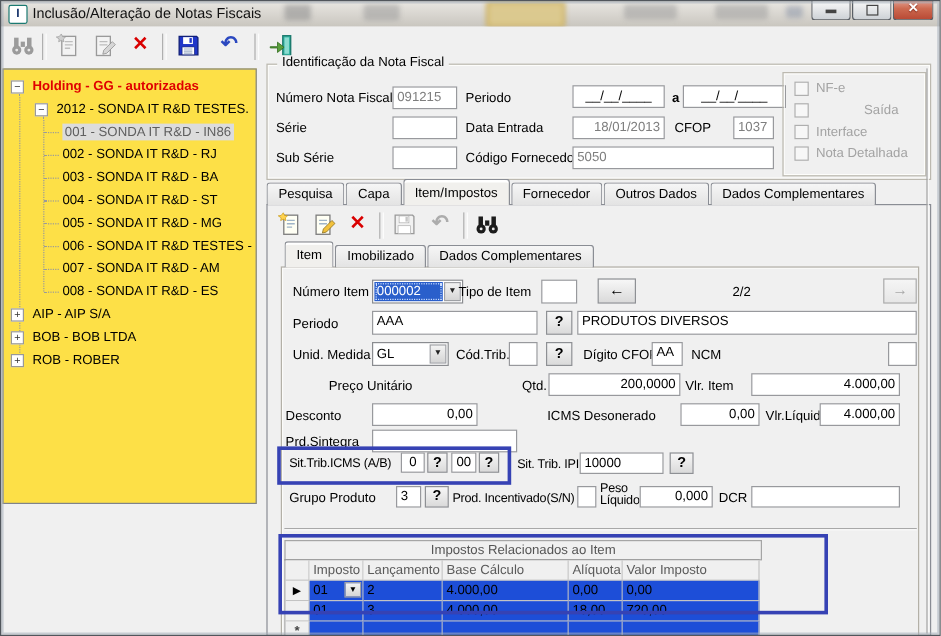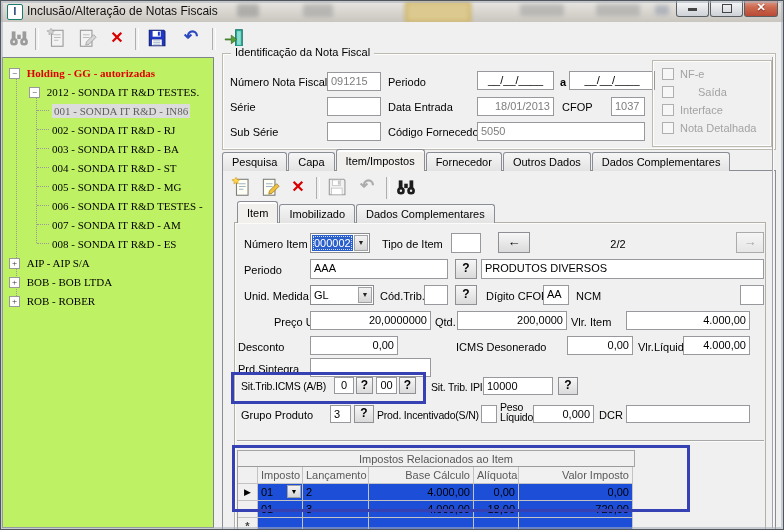--- a/index.html
+++ b/index.html
@@ -23,22 +23,22 @@
   .glyph-max{display:inline-block;width:8px;height:7px;border:1px solid #444;margin-top:4px;background:transparent;}
   .glyph-close{color:#fff;font-weight:bold;font-size:11px;line-height:15px;text-shadow:0 1px 1px #7c2214;}
   
   .tbico{position:absolute;width:26px;height:26px;text-align:center;}
   .tbico svg{display:block;margin:1px auto;}
   .tsep{position:absolute;width:2px;height:22px;border-left:1px solid #AFAFAF;border-right:1px solid #FCFCFC;}
   .xglyph{font-size:16px;font-weight:bold;color:#D90000;line-height:24px;}
   .undoglyph{font-size:17px;font-weight:bold;color:#2B48C0;line-height:23px;}
   .undoglyph.dis{color:#ACACAC;}
   
-  .tree{position:absolute;left:2px;top:57px;width:212px;height:471px;background:#bef264;
-    border:1px solid #7F838A;box-sizing:border-box;padding-top:5px;overflow:hidden;font-family:Liberation Serif, serif;}
+  .tree{position:absolute;left:2px;top:57px;width:212px;height:363px;background:#fde047;
+    border:1px solid #7F838A;box-sizing:border-box;padding-top:5px;overflow:hidden;}
   .trow{height:19px;line-height:19px;white-space:nowrap;position:relative;z-index:2;}
   .ind0{padding-left:6px}.ind1{padding-left:26px}.ind2{padding-left:34px}
   .exp{display:inline-block;width:11px;height:11px;box-sizing:border-box;border:1px solid #999;
     background:#fff;font-size:9px;line-height:8px;text-align:center;color:#333;
     vertical-align:middle;margin-right:4px;}
   .leafstub{display:inline-block;width:12px;height:1px;border-top:1px dotted #9a9a9a;
     vertical-align:middle;margin-right:3px;}
   .tlabel{vertical-align:middle;}
   .tlabel.root{color:#E00000;font-weight:bold;}
   .tlabel.sel{background:#DCDCDC;color:#5f5f5f;padding:1px 2px;}
@@ -76,21 +76,21 @@
   .subpage{position:absolute;border:1px solid #B3B0A7;box-shadow:inset 1px 1px 0 #FBFBF9;background:#F0F0F0;}
   
   .gtitle{position:absolute;border:1px solid #A5A5A5;background:#F0F0F0;color:#555;
     text-align:center;height:17px;line-height:16px;box-sizing:border-box;}
   .grid{position:absolute;border-top:1px solid #9B9B9B;border-left:1px solid #9B9B9B;}
   .grow{display:flex;}
   .gcell{border-right:1px solid #C3C3C3;border-bottom:1px solid #C3C3C3;background:#1d4ed8;
     height:17px;line-height:16px;box-sizing:border-box;padding:0 3px;overflow:hidden;position:relative;}
   .grow.head .gcell{background:#F0F0F0;color:#5a5a5a;}
   .c0{width:20px}.c1{width:45px}.c2{width:66px}.c3{width:105px}.c4{width:45px}.c5{width:114px}
-  .tr{text-align:right}.tc{text-align:center}
+  .tr{}.tc{text-align:center}
   .rowmark{font-size:9px;line-height:16px;}
   .gcombo{position:absolute;right:1px;top:1px;width:14px;height:13px;
     background:linear-gradient(#F3F3F3,#D5D5D5);border:1px solid #9FA1A5;box-sizing:border-box;
     font-size:7px;line-height:11px;text-align:center;}
   
   .hibox{position:absolute;border:3px solid #3642B4;pointer-events:none;z-index:60;}
   .etch{position:absolute;height:0;border-top:1px solid #A8A8A8;border-bottom:1px solid #FBFBFB;}
   .redge{position:absolute;width:0;border-left:1px solid #A3A3A3;border-right:1px solid #FAFAFA;}
 </style>
 </head>
@@ -213,21 +213,21 @@
   <div class="fld gray" style="left:611px;top:97px;width:34px;">1037</div>
   <span class="lbl" style="left:230px;top:126px;">Sub Série</span>
   <div class="fld" style="left:327px;top:122px;width:54px;"></div>
   <span class="lbl" style="left:388px;top:126px;">Código Fornecedor</span>
   <div class="fld gray" style="left:477px;top:122px;width:168px;">5050</div>
 
   <div class="grp" style="left:652px;top:60px;width:118px;height:85px;"></div>
   <span class="cb" style="left:662px;top:68px;"></span>
   <span class="lbl dim" style="left:680px;top:68px;">NF-e</span>
   <span class="cb" style="left:662px;top:86px;"></span>
-  <span class="lbl dim" style="left:698px;top:86px;">Saída</span>
+  <span class="lbl dim" style="left:720px;top:86px;">Saída</span>
   <span class="cb" style="left:662px;top:104px;"></span>
   <span class="lbl dim" style="left:680px;top:104px;">Interface</span>
   <span class="cb" style="left:662px;top:122px;"></span>
   <span class="lbl dim" style="left:680px;top:122px;">Nota Detalhada</span>
 
   <div class="page" style="left:222px;top:170px;width:552px;height:358px;"></div>
   <div class="tabstrip" style="left:222px;top:148px;height:23px;z-index:6;">
     <div class="tab">Pesquisa</div>
     <div class="tab">Capa</div>
     <div class="tab active">Item/Impostos</div>
@@ -279,21 +279,21 @@
   </div>
 
   <div class="subpage" style="left:234px;top:222px;width:530px;height:306px;"></div>
   <div class="tabstrip" style="left:237px;top:202px;height:21px;z-index:6;">
     <div class="tab active">Item</div>
     <div class="tab">Imobilizado</div>
     <div class="tab">Dados Complementares</div>
   </div>
 
   <span class="lbl" style="left:244px;top:238px;">Número Item</span>
-  <div class="combo" style="left:310px;top:233px;width:60px;">
+  <div class="combo" style="left:310px;top:233px;width:76px;">
     <span class="val selblue">000002</span>
     <span class="cbtn">▼</span>
   </div>
   <span class="lbl" style="left:382px;top:238px;">Tipo de Item</span>
   <div class="fld" style="left:451px;top:233px;width:30px;height:20px;"></div>
   <div class="btn nav" style="left:498px;top:232px;width:32px;height:21px;">←</div>
   <span class="lbl" style="left:598px;top:238px;width:40px;text-align:center;">2/2</span>
   <div class="btn nav dis" style="left:736px;top:232px;width:28px;height:21px;">→</div>
 
   <span class="lbl" style="left:244px;top:264px;">Periodo</span>
@@ -308,21 +308,20 @@
   </div>
   <span class="lbl" style="left:380px;top:290px;">Cód.Trib.</span>
   <div class="fld" style="left:424px;top:285px;width:24px;height:20px;"></div>
   <div class="btn q" style="left:455px;top:285px;width:22px;height:20px;">?</div>
   <span class="lbl" style="left:486px;top:290px;">Dígito CFOP</span>
   <div class="fld" style="left:543px;top:285px;width:26px;height:20px;">AA</div>
   <span class="lbl" style="left:576px;top:290px;">NCM</span>
   <div class="fld" style="left:740px;top:285px;width:24px;height:20px;"></div>
 
   <span class="lbl" style="left:238px;top:316px;padding-left:36px;">Preço Unitário</span>
-  <div class="fld right" style="left:310px;top:311px;width:121px;">20,0000000</div>
   <span class="lbl" style="left:435px;top:316px;">Qtd.</span>
   <div class="fld right" style="left:457px;top:311px;width:110px;">200,0000</div>
   <span class="lbl" style="left:571px;top:316px;">Vlr. Item</span>
   <div class="fld right" style="left:626px;top:311px;width:124px;">4.000,00</div>
 
   <span class="lbl" style="left:238px;top:341px;">Desconto</span>
   <div class="fld right" style="left:310px;top:336px;width:88px;">0,00</div>
   <span class="lbl" style="left:456px;top:341px;">ICMS Desonerado</span>
   <div class="fld right" style="left:567px;top:336px;width:66px;">0,00</div>
   <span class="lbl" style="left:638px;top:341px;">Vlr.Líquido</span>

